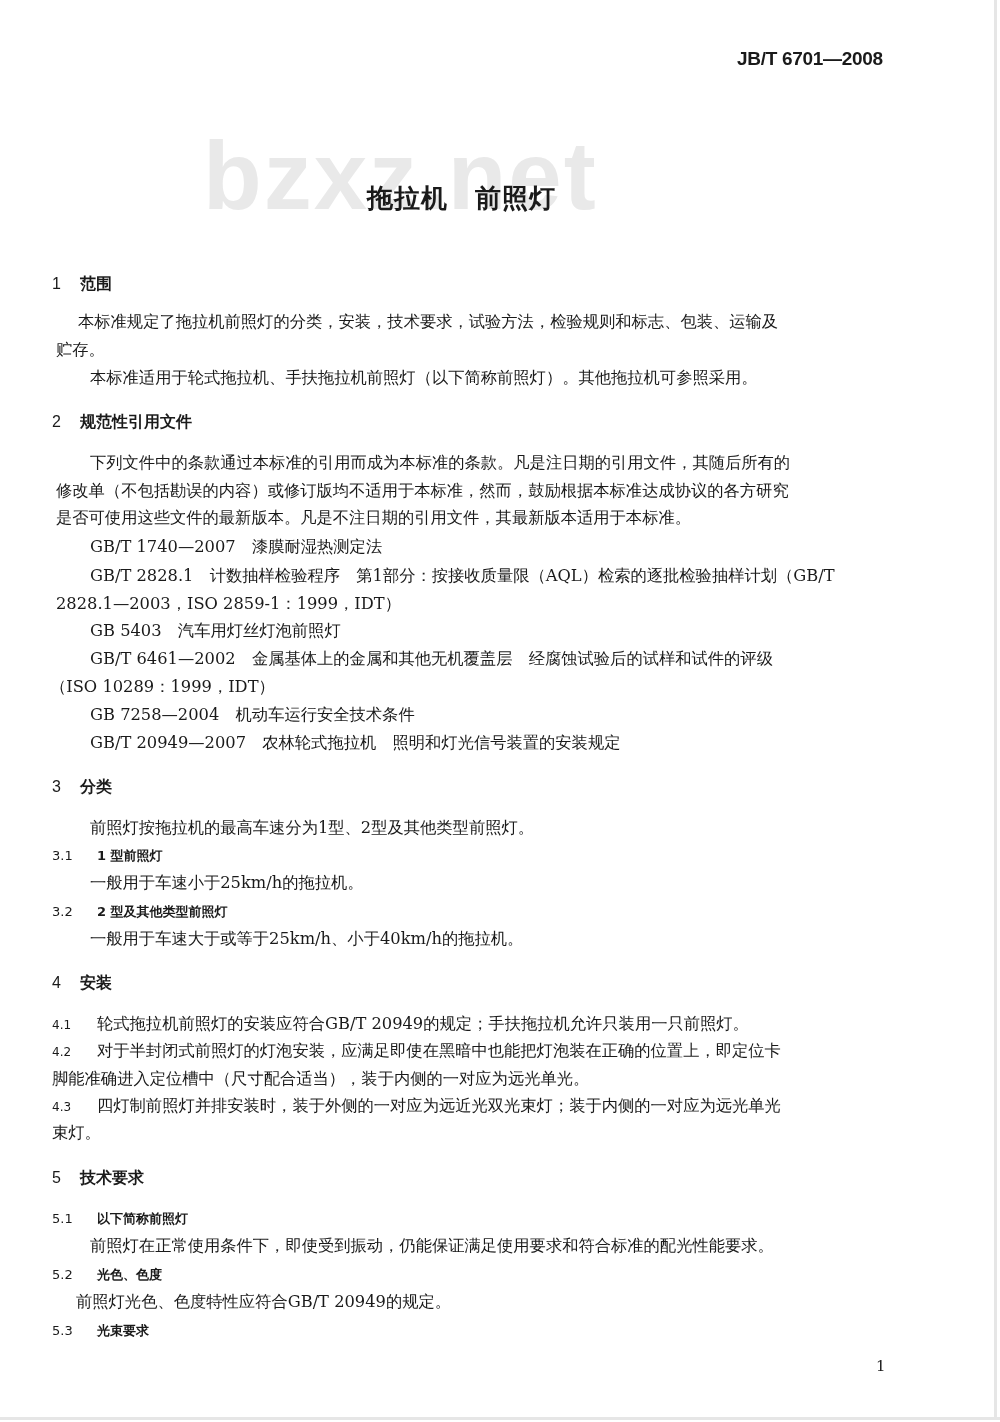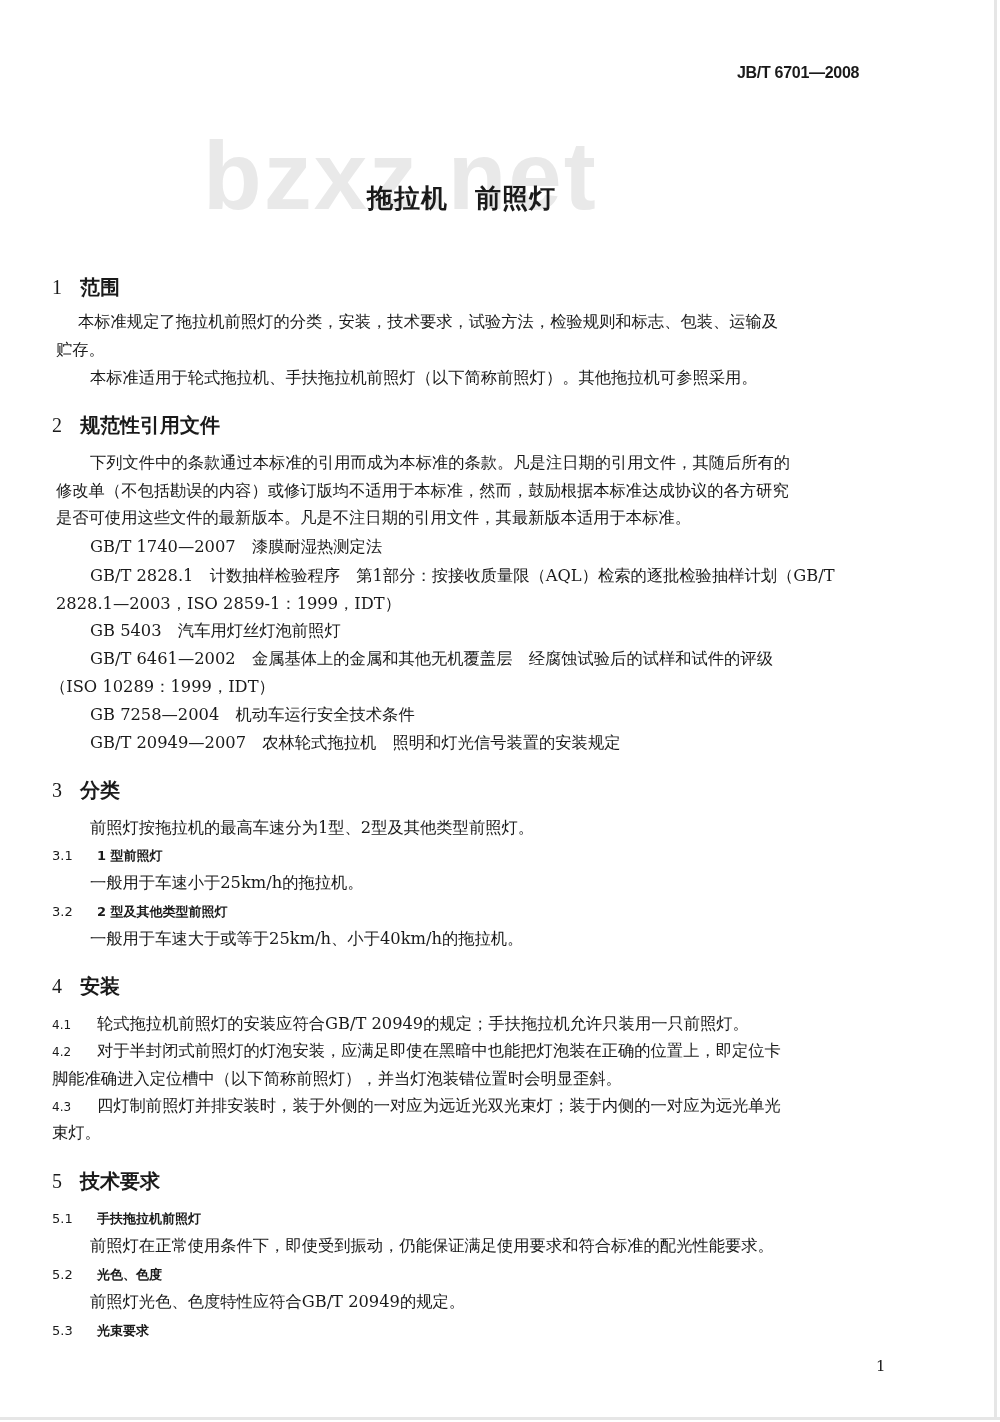--- a/index.html
+++ b/index.html
@@ -3,24 +3,24 @@
 <meta charset="utf-8">
 <style>
   html, body { margin: 0; padding: 0; }
   body {
     width: 1000px; height: 1422px; background: #ffffff; position: relative; overflow: hidden;
     font-family: "DejaVu Serif", "Liberation Serif", serif; color: #1a1a1a;
   }
   .frame-right { position: absolute; left: 994px; top: 0; width: 3px; height: 1418px; background: #e6e6e6; }
   .frame-bottom { position: absolute; left: 0; top: 1417px; width: 1000px; height: 3px; background: #e6e6e6; }
   .abs { position: absolute; white-space: nowrap; }
-  .std-code { left: 737px; top: 64px; font-family: "Liberation Sans", "DejaVu Sans", sans-serif; font-size: 16px; font-weight: bold; letter-spacing: -0.3px; text-align: center; }
+  .std-code { left: 737px; top: 48px; font-family: "Liberation Sans", "DejaVu Sans", sans-serif; font-size: 19px; font-weight: bold; letter-spacing: -0.3px; text-align: center; }
   .watermark { left: 203px; top: 128px; font-family: "Liberation Sans", "DejaVu Sans", sans-serif; font-size: 96px; font-weight: bold; color: #e9e9e9; letter-spacing: 2px; line-height: 1; }
   .doc-title { left: 367px; top: 181px; font-family: "DejaVu Sans", sans-serif; font-size: 26px; font-weight: bold; letter-spacing: 1px; }
-  .h1 { font-family: Liberation Serif, serif; font-size: 20px; font-weight: bold; }
+  .h1 { font-family: Liberation Sans, sans-serif; font-size: 16px; font-weight: bold; }
   .h1 .num { display: inline-block; width: 28px; font-weight: normal; }
   .h2 { font-family: "DejaVu Sans", sans-serif; font-size: 13px; font-weight: bold; }
   .h2 .num { display: inline-block; width: 45px; font-weight: normal; }
   .p { font-size: 16.3px; line-height: 1; }
   .clause .num { display: inline-block; width: 45px; font-family: "DejaVu Sans", sans-serif; font-size: 12px; }
   .page-num { left: 876px; top: 1357px; font-size: 15px; }
 </style>
 </head>
 <body>
 
@@ -69,34 +69,34 @@
 
 <div class="abs h1" style="left:52px; top:973px;">
   <span class="num">4</span><span>安装</span>
 </div>
 <div class="abs p clause" style="left:52px; top:1016px;">
   <span class="num">4.1</span><span>轮式拖拉机前照灯的安装应符合GB/T 20949的规定；手扶拖拉机允许只装用一只前照灯。</span>
 </div>
 <div class="abs p clause" style="left:52px; top:1043px;">
   <span class="num">4.2</span><span>对于半封闭式前照灯的灯泡安装，应满足即使在黑暗中也能把灯泡装在正确的位置上，即定位卡</span>
 </div>
-<div class="abs p" style="left:52px; top:1071px;">脚能准确进入定位槽中（以下简称前照灯），并当灯泡装错位置时会明显歪斜。</div>
+<div class="abs p" style="left:52px; top:1071px;">脚能准确进入定位槽中（尺寸配合适当），装于内侧的一对应为远光单光。</div>
 <div class="abs p clause" style="left:52px; top:1098px;">
   <span class="num">4.3</span><span>四灯制前照灯并排安装时，装于外侧的一对应为远近光双光束灯；装于内侧的一对应为远光单光</span>
 </div>
 <div class="abs p" style="left:52px; top:1125px;">束灯。</div>
 
 <div class="abs h1" style="left:52px; top:1168px;">
   <span class="num">5</span><span>技术要求</span>
 </div>
 <div class="abs h2" style="left:52px; top:1210px;">
-  <span class="num">5.1</span><span>手扶拖拉机前照灯</span>
+  <span class="num">5.1</span><span>以下简称前照灯</span>
 </div>
 <div class="abs p" style="left:90px; top:1238px;">前照灯在正常使用条件下，即使受到振动，仍能保证满足使用要求和符合标准的配光性能要求。</div>
 <div class="abs h2" style="left:52px; top:1266px;">
   <span class="num">5.2</span><span>光色、色度</span>
 </div>
-<div class="abs p" style="left:90px; top:1294px;">前照灯光色、色度特性应符合GB/T 20949的规定。</div>
+<div class="abs p" style="left:76px; top:1294px;">前照灯光色、色度特性应符合GB/T 20949的规定。</div>
 <div class="abs h2" style="left:52px; top:1322px;">
   <span class="num">5.3</span><span>光束要求</span>
 </div>
 
 <div class="abs page-num">1</div>
 
 </body></html>

